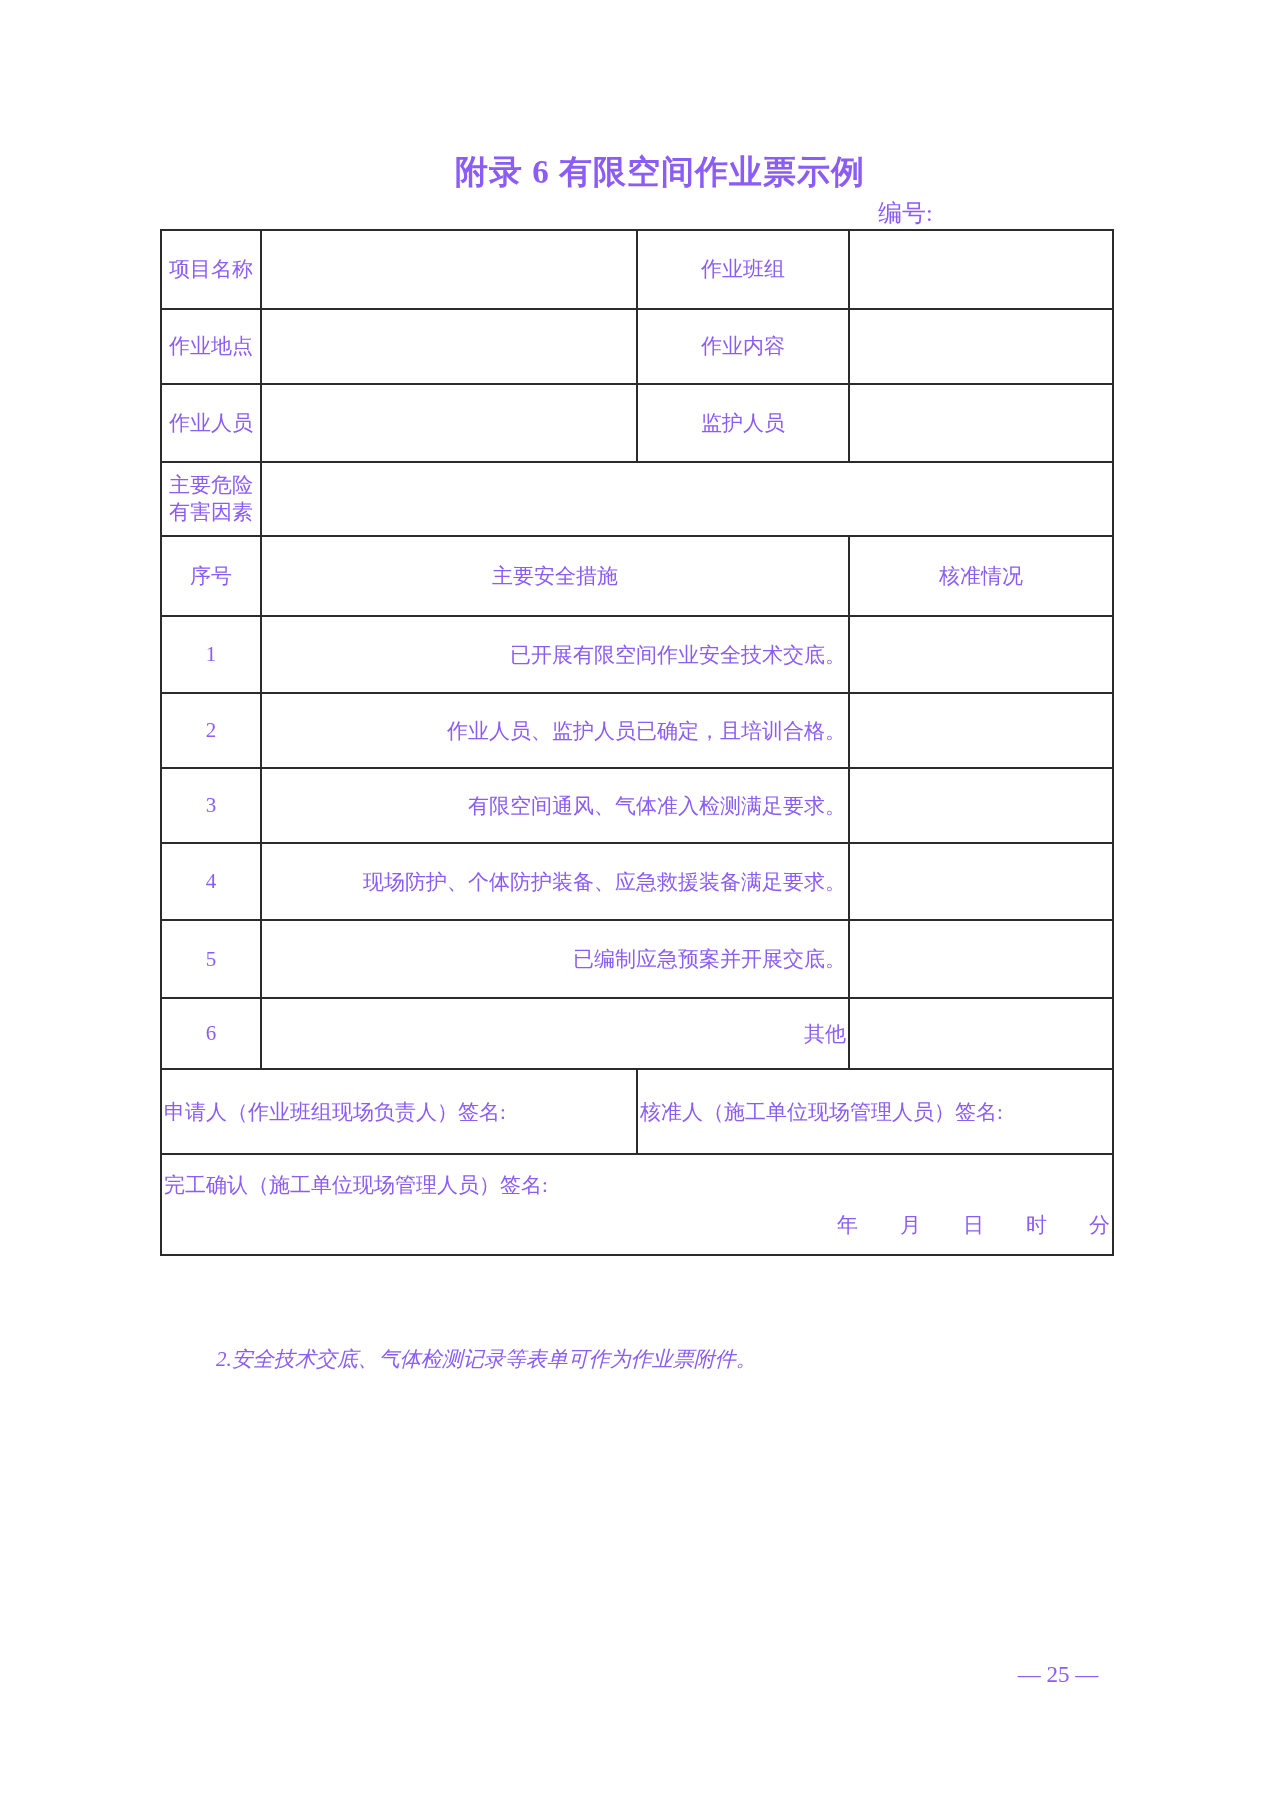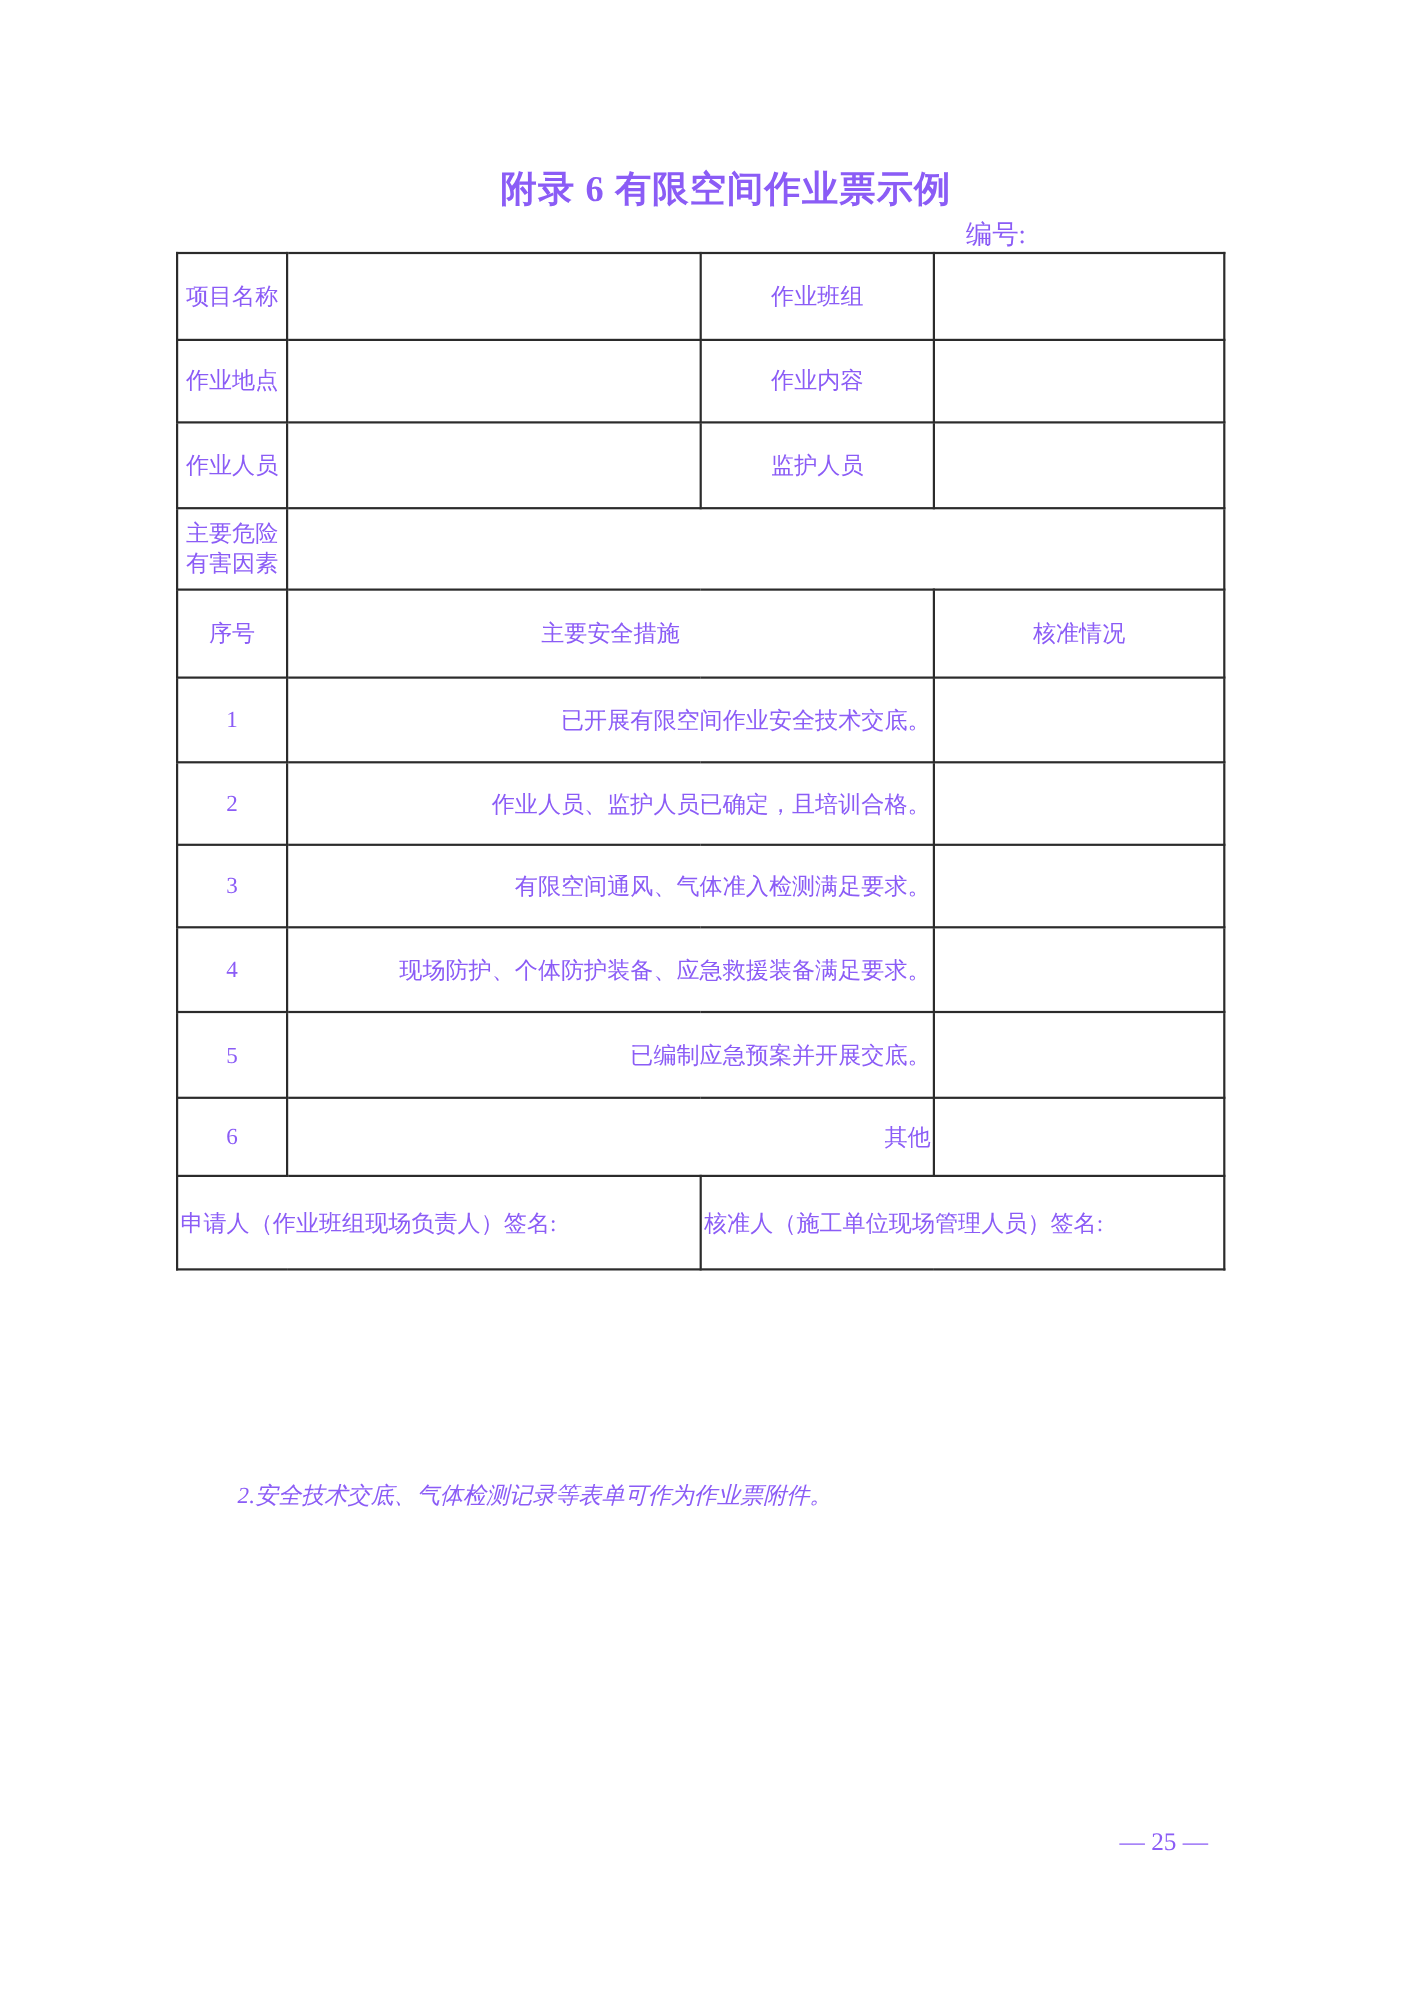--- a/index.html
+++ b/index.html
@@ -169,20 +169,26 @@
       <td class="num">6</td>
       <td class="measure" colspan="2">其他</td>
       <td class="blank"></td>
     </tr>
 
     <tr style="height:85px">
       <td class="sig" colspan="2">申请人（作业班组现场负责人）签名:</td>
       <td class="sig" colspan="2">核准人（施工单位现场管理人员）签名:</td>
     </tr>
 
+    <tr style="height:101px">
+      <td class="completion" colspan="4">
+        <div>完工确认（施工单位现场管理人员）签名:</div>
+        <div class="completion-datetime">年　　月　　日　　时　　分</div>
+      </td>
+    </tr>
   </tbody>
     </table>
 
   <div class="notes">
     <div class="note-line2">2.安全技术交底、气体检测记录等表单可作为作业票附件。</div>
   </div>
 
   <div class="page-number">— 25 —</div>
 
 </div>

